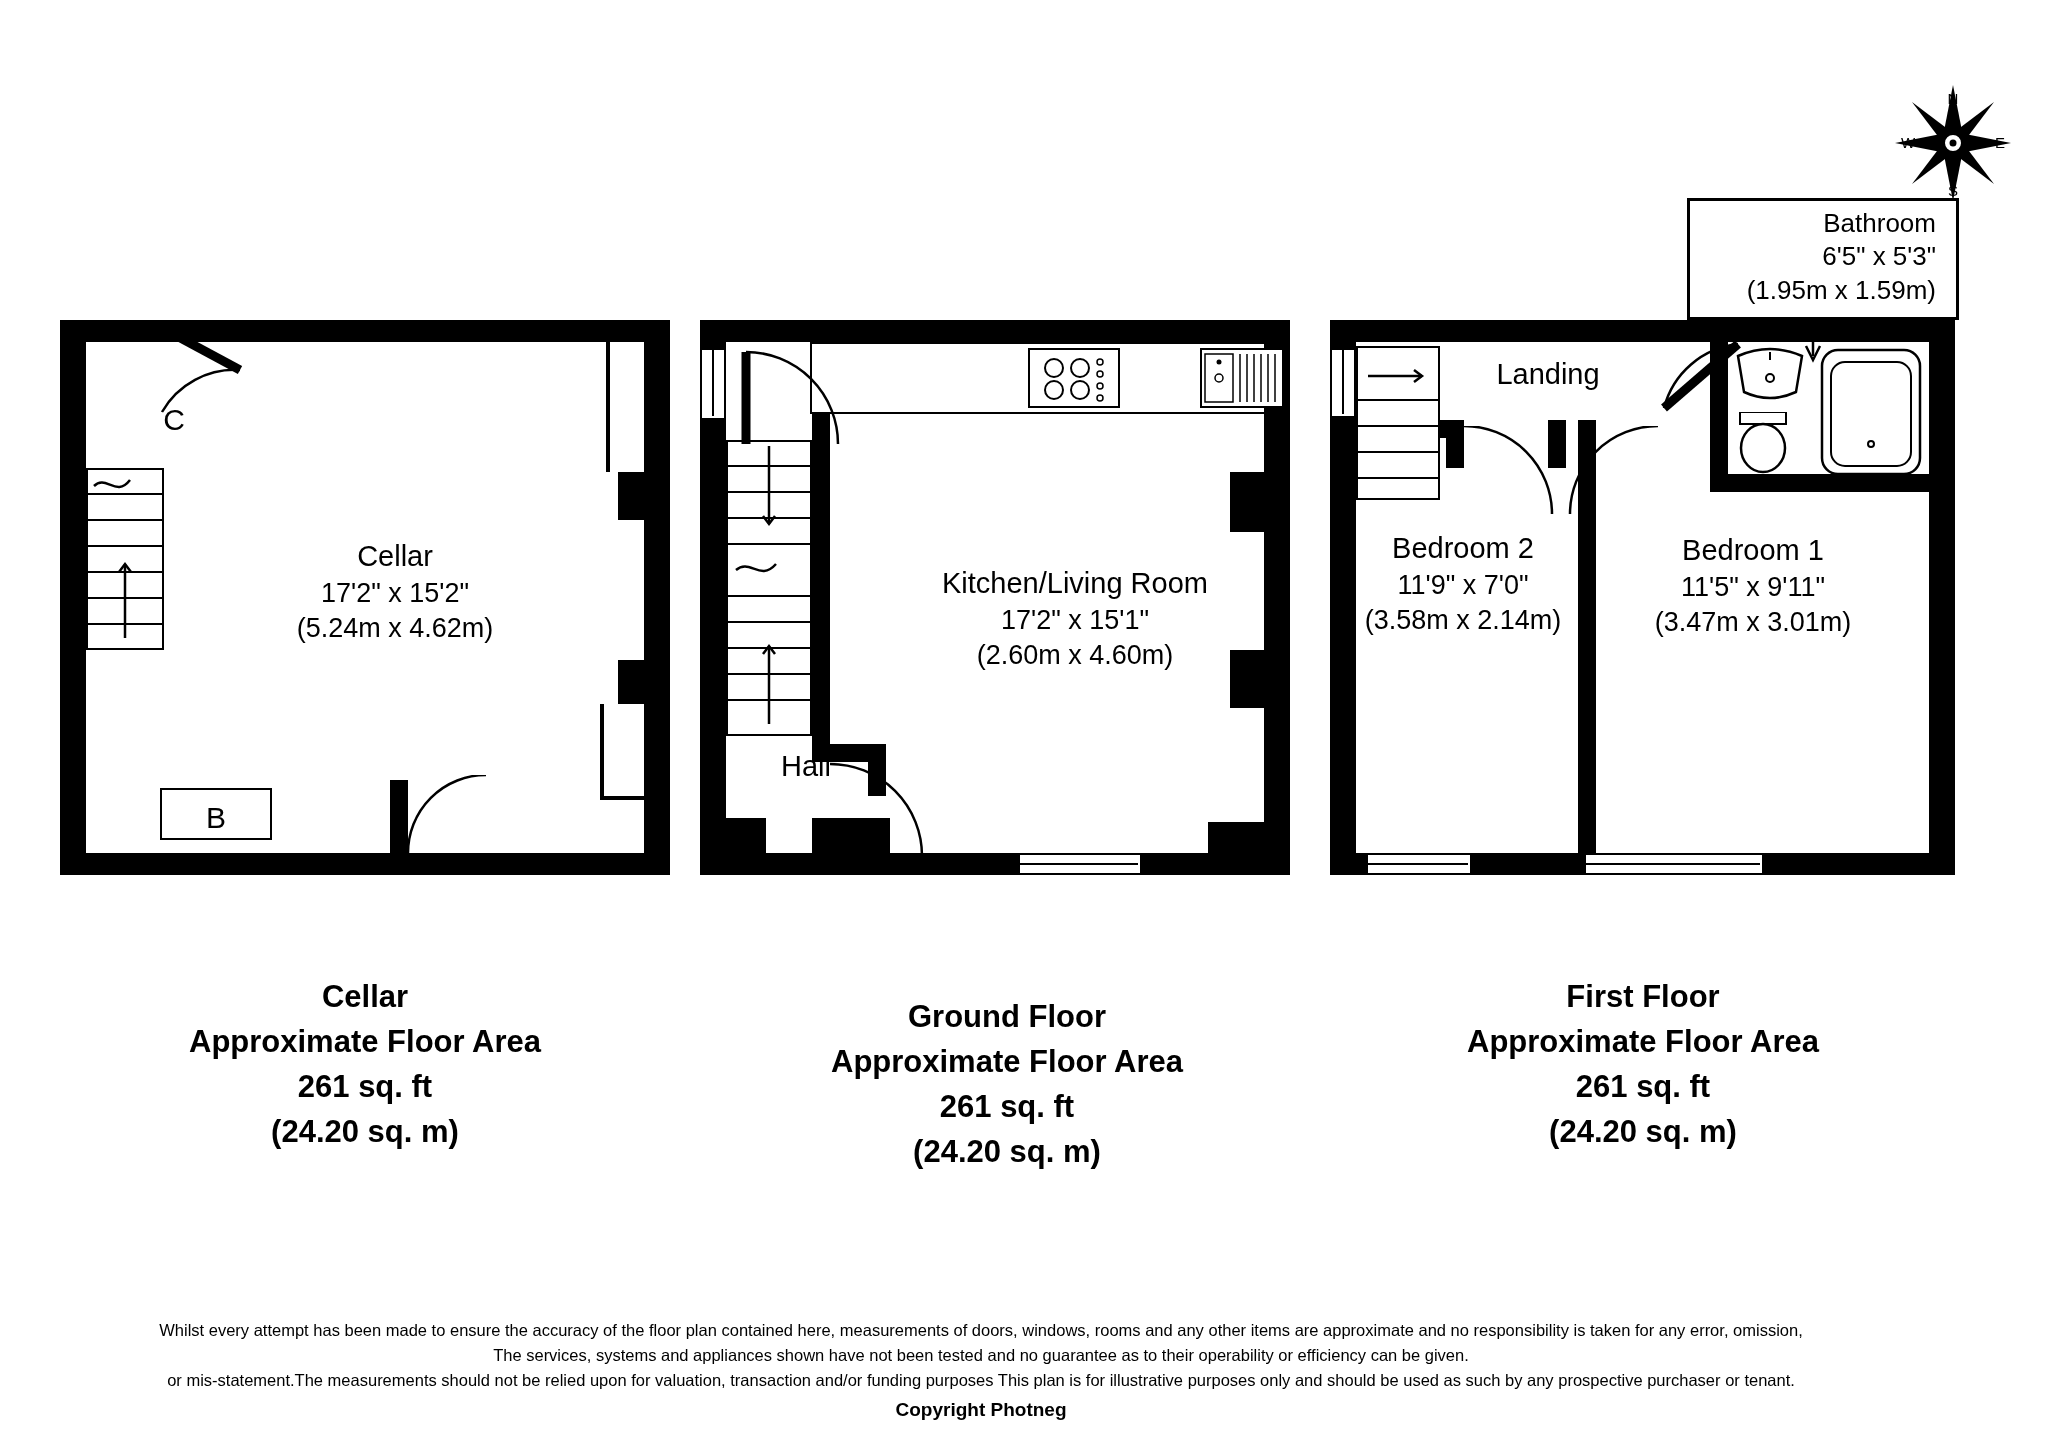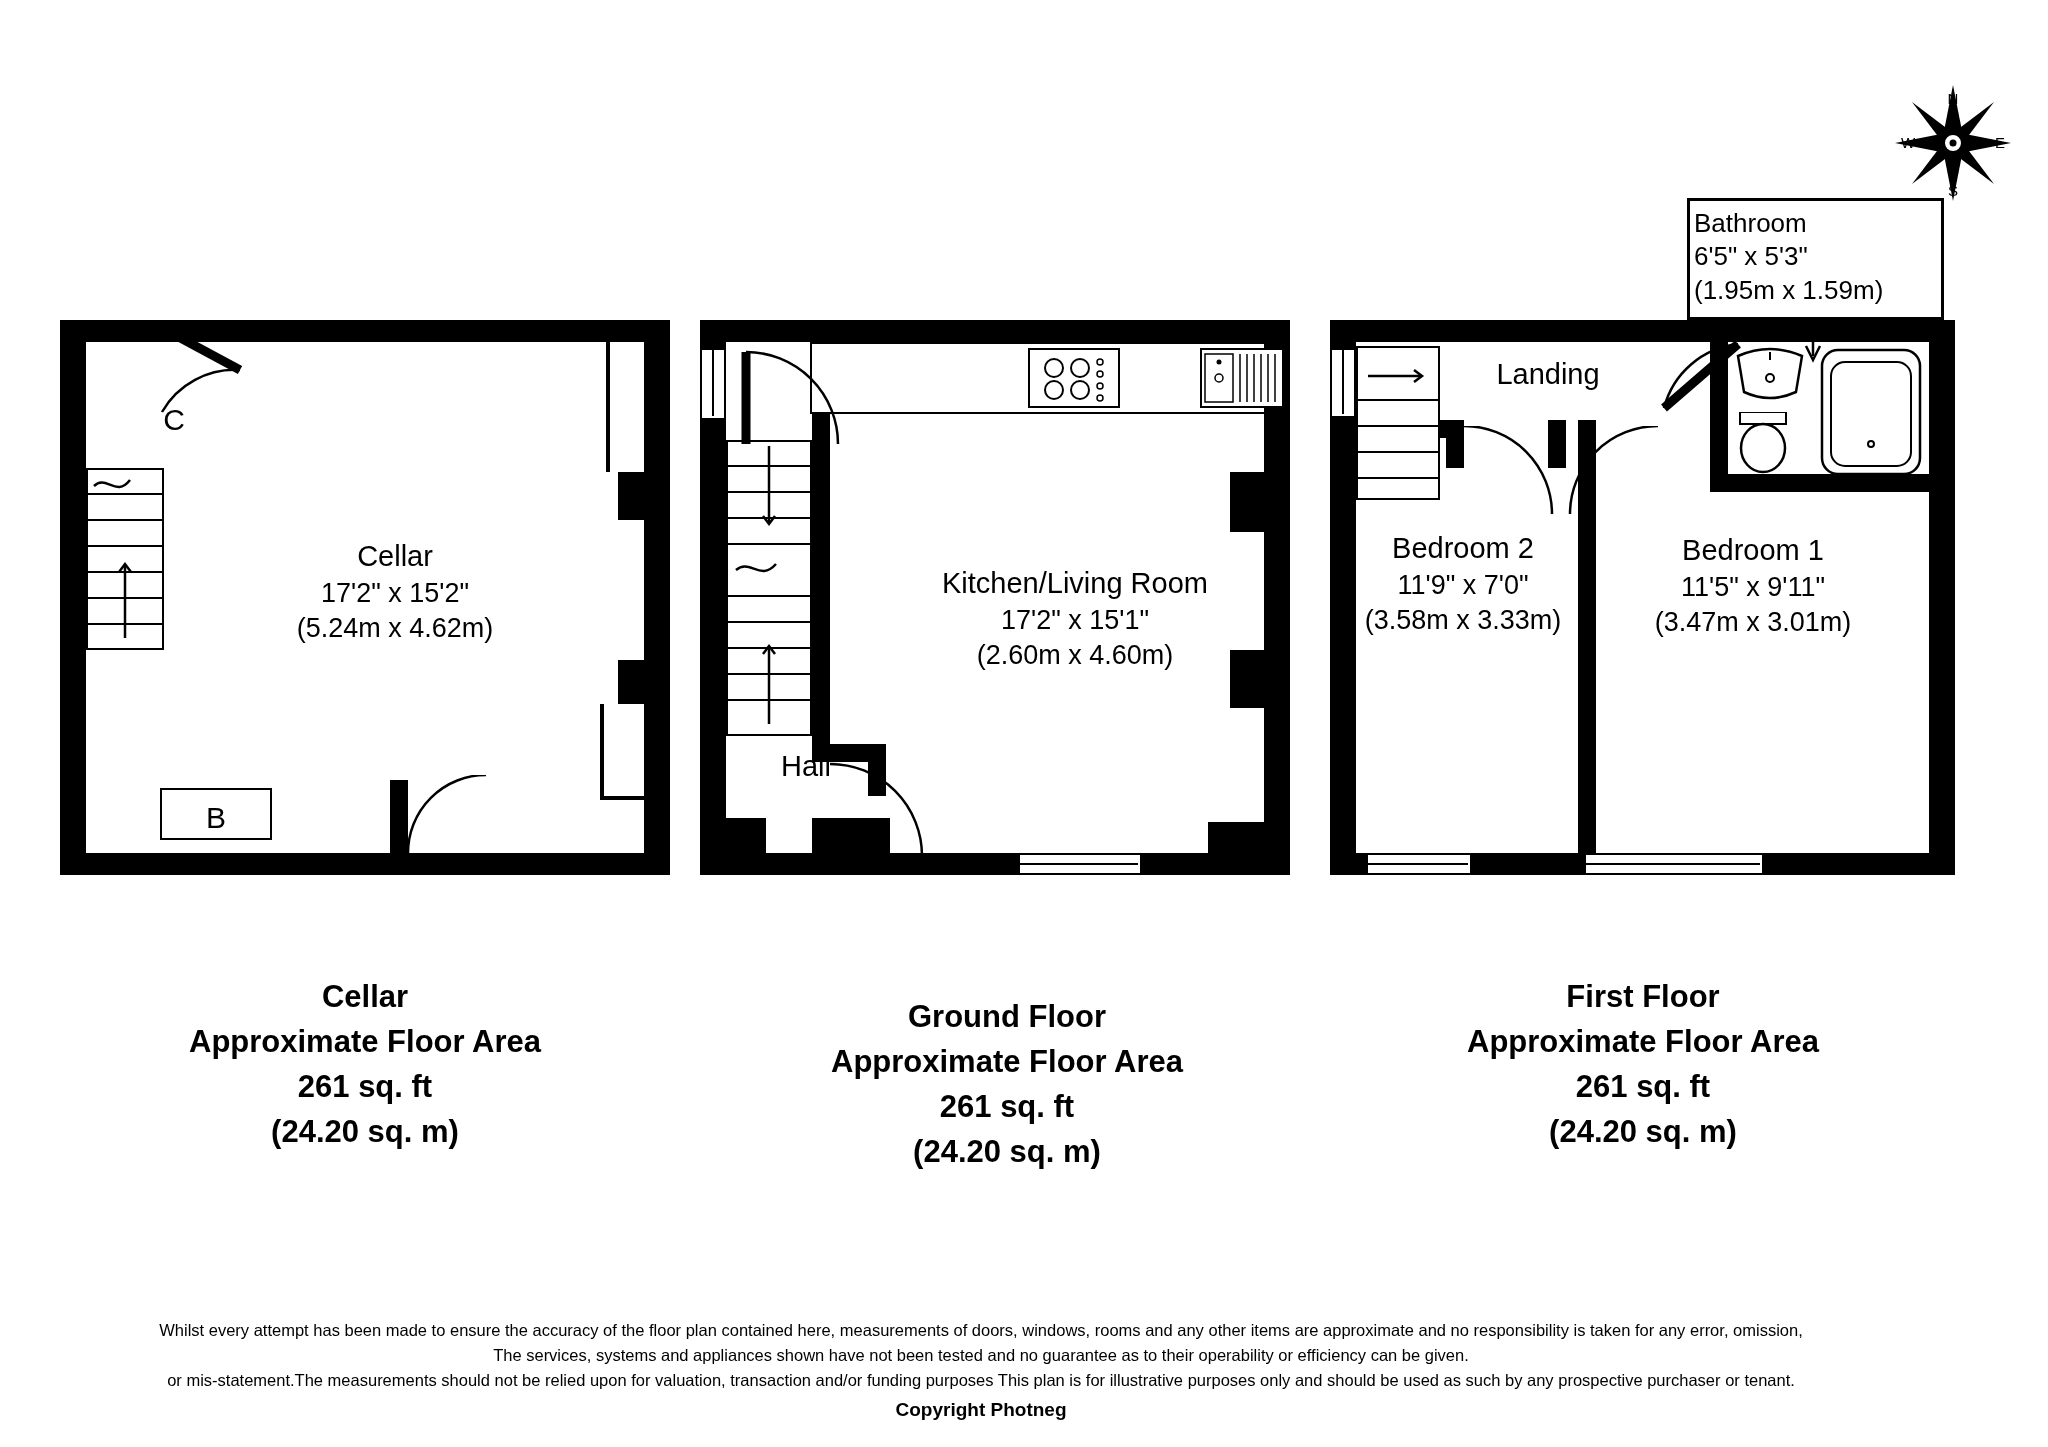--- a/index.html
+++ b/index.html
@@ -32,22 +32,22 @@
   }
 
   
   .bathroom-callout {
     position: absolute;
     left: 1687px;
     top: 198px;
     width: 242px;
     border: 3px solid #000;
     background: #fff;
-    text-align: left;
-    padding: 6px 5px 10px 4px;
+    text-align: right;
+    padding: 6px 20px 10px 4px;
     line-height: 1.28;
     font-size: 26px;
     z-index: 20;
   }
   .bathroom-callout .ln { display: block; white-space: nowrap; }
 
   
   .plan {
     position: absolute;
   }
@@ -350,21 +350,21 @@
     <svg style="position:absolute; left:470px; top:-60px;" width="26" height="110" viewBox="0 0 26 110">
       <path d="M13,0 L13,96" stroke="#000" stroke-width="2.5" fill="none"></path>
       <path d="M6,86 L13,100 L20,86" stroke="#000" stroke-width="2.5" fill="none"></path>
     </svg>
 
     <div class="label rm-name" style="left:118px; top:36px; width:200px;">Landing</div>
 
     <div class="label" style="left:20px; top:210px; width:226px;">
       <span class="ln rm-name">Bedroom 2</span>
       <span class="ln rm-dim">11'9" x 7'0"</span>
-      <span class="ln rm-dim">(3.58m x 3.33m)</span>
+      <span class="ln rm-dim">(3.58m x 2.14m)</span>
     </div>
 
     <div class="label" style="left:278px; top:212px; width:290px;">
       <span class="ln rm-name">Bedroom 1</span>
       <span class="ln rm-dim">11'5" x 9'11"</span>
       <span class="ln rm-dim">(3.47m x 3.01m)</span>
     </div>
   </div>
 
   <div class="caption" style="left:55px; top:975px;">

